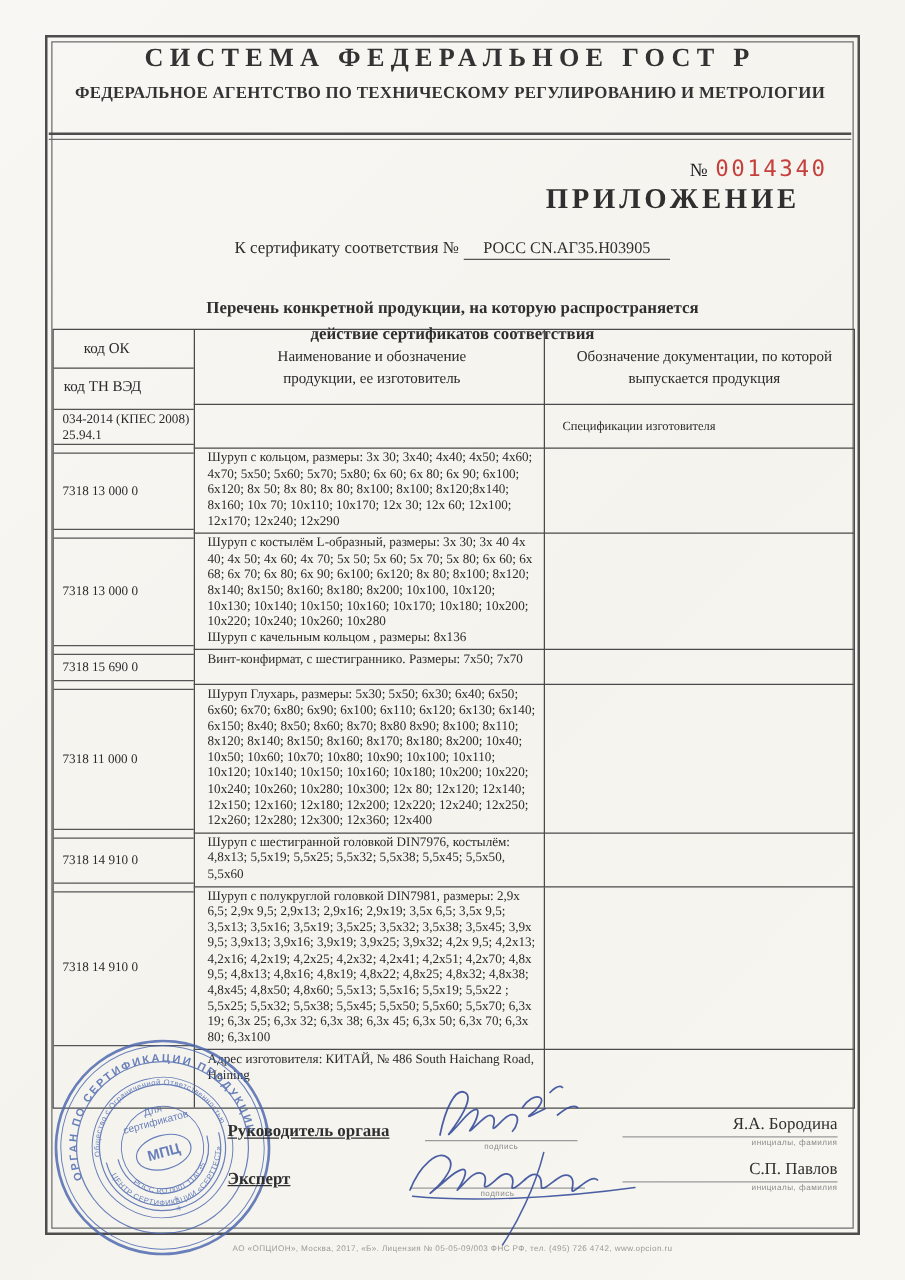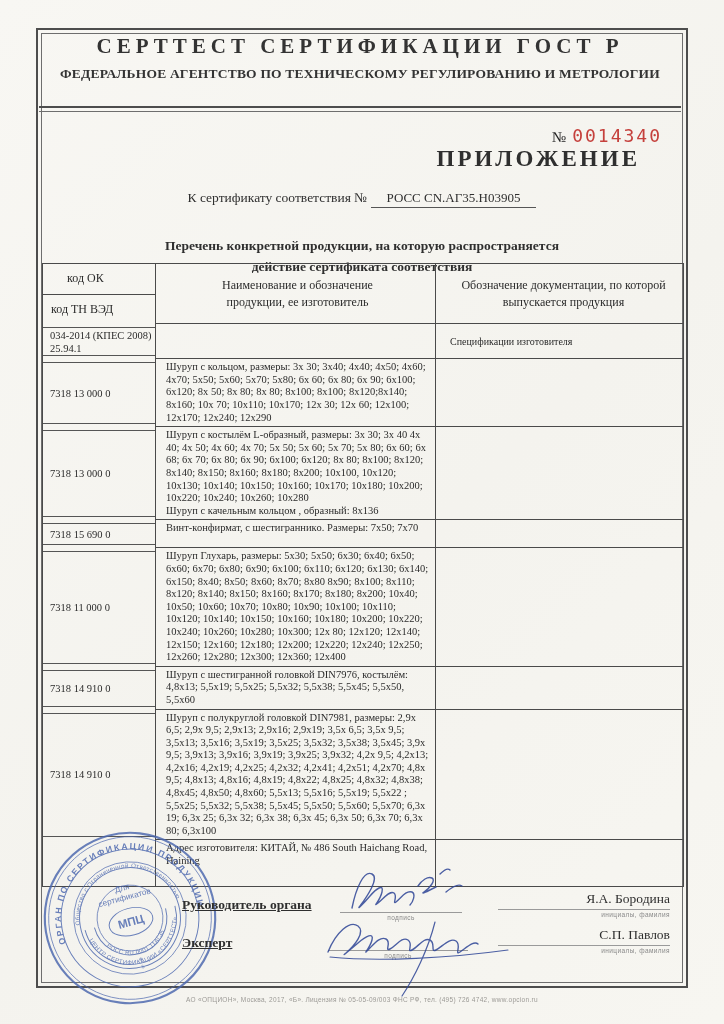--- a/index.html
+++ b/index.html
@@ -67,39 +67,39 @@
 </head>
 <body>
 
 <div class="page">
 
   <div class="frame">
     <div class="frame-inner"></div>
   </div>
 
   <div class="cert-header">
-    <div class="t1">СЕРТТЕСТ СЕРТИФИКАЦИИ ГОСТ Р</div>
+    <div class="t1">СИСТЕМА ФЕДЕРАЛЬНОЕ ГОСТ Р</div>
     <div class="t2">ФЕДЕРАЛЬНОЕ АГЕНТСТВО ПО ТЕХНИЧЕСКОМУ РЕГУЛИРОВАНИЮ И МЕТРОЛОГИИ</div>
   </div>
   <div class="hdr-sep"></div>
 
   <div class="serial">
     <span class="no">№</span><span class="digits">0014340</span>
   </div>
 
   <div class="app-title">ПРИЛОЖЕНИЕ</div>
 
   <div class="cert-line">
     <span>К сертификату соответствия №</span>
     <span class="num">РОСС CN.АГ35.Н03905</span>
   </div>
 
   <div class="subtitle">
     <div>Перечень конкретной продукции,  на которую распространяется</div>
-    <div>действие сертификата соответствия</div>
+    <div>действие сертификатов соответствия</div>
   </div>
 
   <div class="ctable">
 
     <div class="trow thead">
       <div class="c1">
         <div class="half top">код ОК</div>
         <div class="half">код ТН ВЭД</div>
       </div>
       <div class="c2">
@@ -136,21 +136,21 @@
           <div></div>
         </div>
     </div>
 
     <div class="trow r2">
       <div class="c1">
           <div class="codebox">7318 13 000 0</div>
         </div>
       <div class="c2">
         <div>Шуруп с костылём L-образный, размеры: 3х 30; 3х 40 4х 40; 4х 50; 4х 60; 4х 70; 5х 50; 5х 60; 5х 70; 5х 80; 6х 60; 6х 68; 6х 70; 6х 80; 6х 90; 6х100; 6х120; 8х 80; 8х100; 8х120; 8х140; 8х150; 8х160; 8х180; 8х200; 10х100, 10х120; 10х130; 10х140; 10х150; 10х160; 10х170; 10х180; 10х200; 10х220; 10х240; 10х260; 10х280</div>
-        <div>Шуруп с качельным кольцом , образный: 8х136</div>
+        <div>Шуруп с качельным кольцом , размеры: 8х136</div>
       </div>
       <div class="c3">
           <div></div>
         </div>
     </div>
 
     <div class="trow r3">
       <div class="c1">
           <div class="codebox">7318 15 690 0</div>
         </div>

